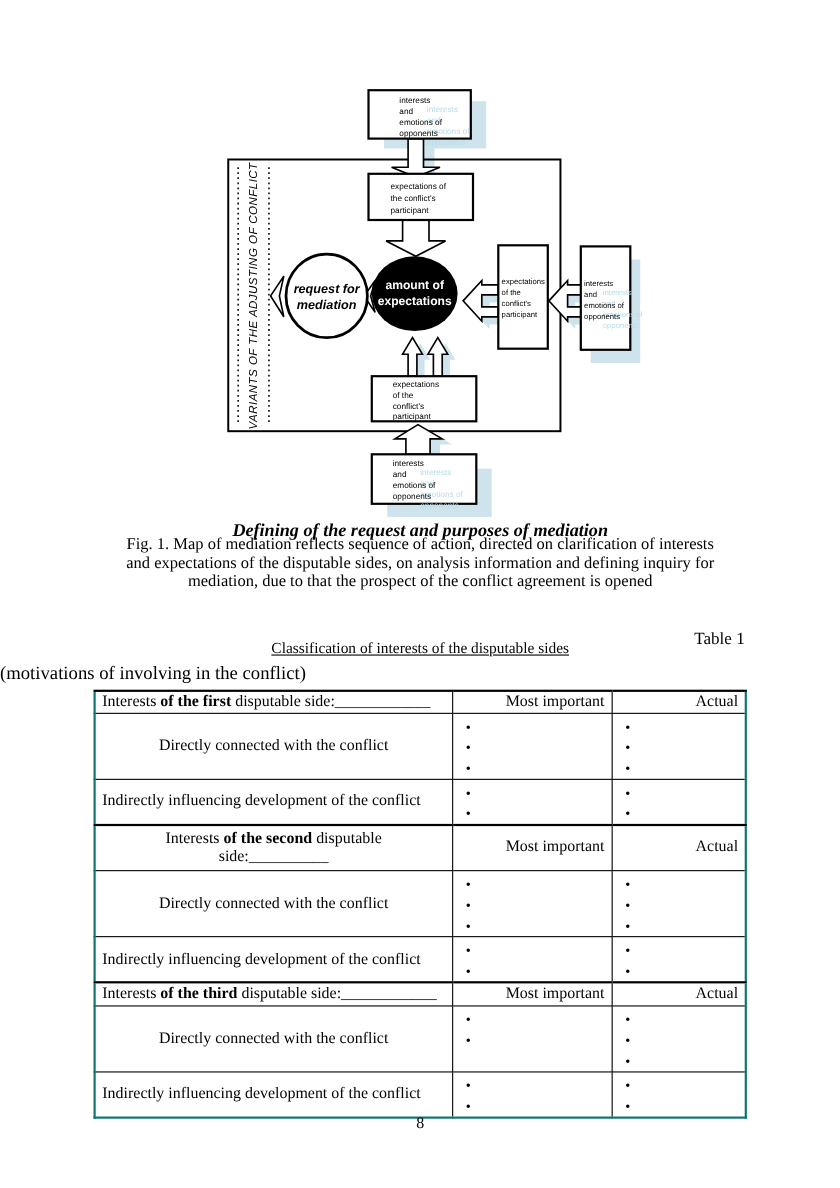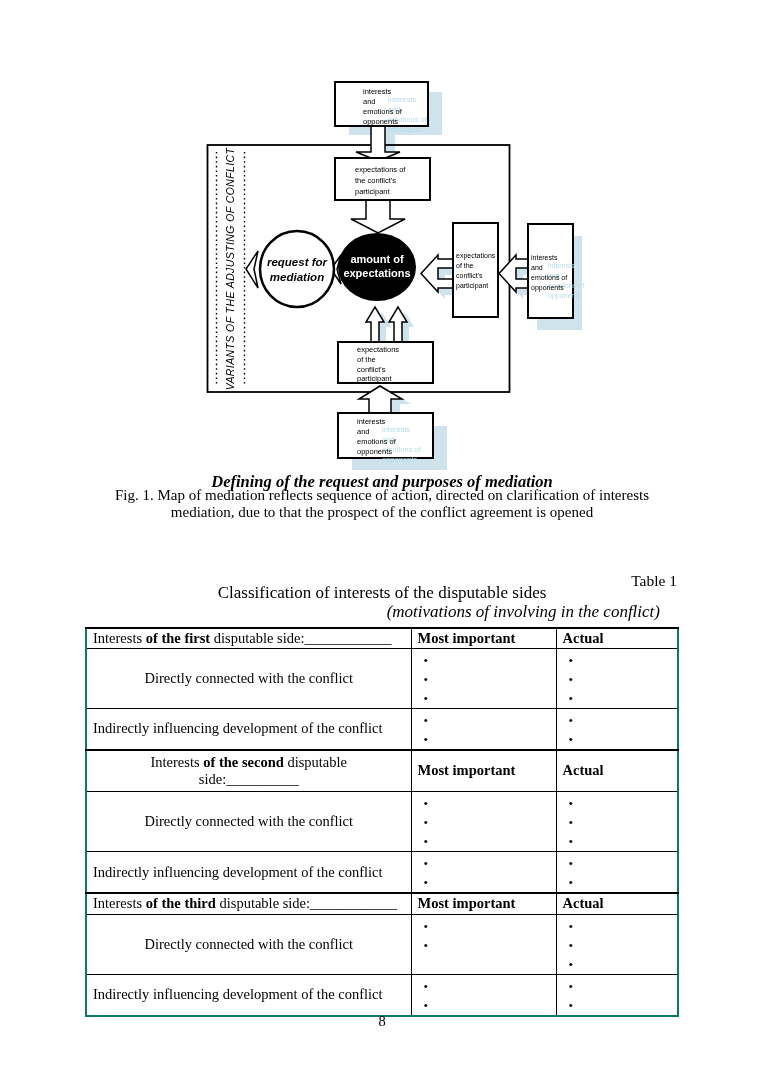--- a/index.html
+++ b/index.html
@@ -20,28 +20,28 @@
   .ctxt{font-family:"Liberation Sans",sans-serif;font-size:11px;font-weight:bold;fill:#fff;text-anchor:middle;}
   .wtxt{font-family:"Liberation Sans",sans-serif;font-size:11.5px;font-weight:bold;font-style:italic;fill:#000;text-anchor:middle;}
   .vtxt{font-family:"Liberation Sans",sans-serif;font-size:10.5px;font-style:italic;fill:#000;text-anchor:middle;letter-spacing:0.4px;}
   .dotted{stroke:#000;stroke-width:1.4;stroke-dasharray:1.6 3;fill:none;}
   .frame{fill:none;stroke:#000;stroke-width:1.8;}
   
   .fig-subtitle{top:472px;left:0;width:764px;text-align:center;
     font-size:16.5px;font-weight:bold;font-style:italic;}
   .fig-caption{top:487px;left:42px;width:680px;text-align:center;font-size:15px;line-height:17px;}
   .table-label{top:572px;left:0;width:677px;text-align:right;font-size:15.5px;}
-  .table-title{top:583px;left:0;width:764px;text-align:center;font-size:17px;}
-  .table-subtitle{top:602px;left:0;width:660px;text-align:right;font-size:17px;font-style:italic;}
+  .table-title{top:583px;left:0;width:764px;text-align:center;font-size:14px;text-decoration:underline;}
+  .table-subtitle{top:602px;left:0;width:660px;text-align:left;font-size:17px;}
   
   #tbl{position:absolute;top:627px;left:85px;width:592px;border-collapse:collapse;
     border:2px solid #0f766e;font-size:14.5px;table-layout:fixed;}
   #tbl td{border:1.5px solid #000;padding:0 6px;vertical-align:middle;overflow:hidden;}
   #tbl tr.sect td{border-top:2.5px solid #000;}
-  #tbl td.hd{text-align:left;font-weight:bold;}
+  #tbl td.hd{text-align:right;}
   #tbl td.bl{vertical-align:top;padding-top:2px;}
   .bullets div{font-size:13px;line-height:19px;padding-left:6px;}
   .hdr2{display:block;text-align:center;}
   
   .page-number{top:1013px;left:0;width:764px;text-align:center;font-size:14.5px;}
 </style>
 </head>
 <body>
 
 <svg id="diagram" width="764" height="398" viewBox="0 75 764 398" xmlns="http://www.w3.org/2000/svg">
@@ -139,20 +139,21 @@
   <g>
     <ellipse cx="297" cy="269" rx="37" ry="38" fill="#fff" stroke="#000" stroke-width="2.5"></ellipse>
     <text class="wtxt" x="297" y="266">request for</text>
     <text class="wtxt" x="297" y="281">mediation</text>
   </g>
 </svg>
 
 <div class="abs fig-subtitle">Defining of the request and purposes of mediation</div>
 <div class="abs fig-caption">
   <div>Fig. 1. Map of mediation reflects sequence of action, directed on clarification of interests</div>
+  <div>and expectations of the disputable sides, on analysis information and defining inquiry for</div>
   <div>mediation, due to that the prospect of the conflict agreement is opened</div>
 </div>
 
 <div class="abs table-label">Table 1</div>
 <div class="abs table-title">Classification of interests of the disputable sides</div>
 <div class="abs table-subtitle">(motivations of involving in the conflict)</div>
 
 <table id="tbl">
   <colgroup>
     <col style="width:325px">

